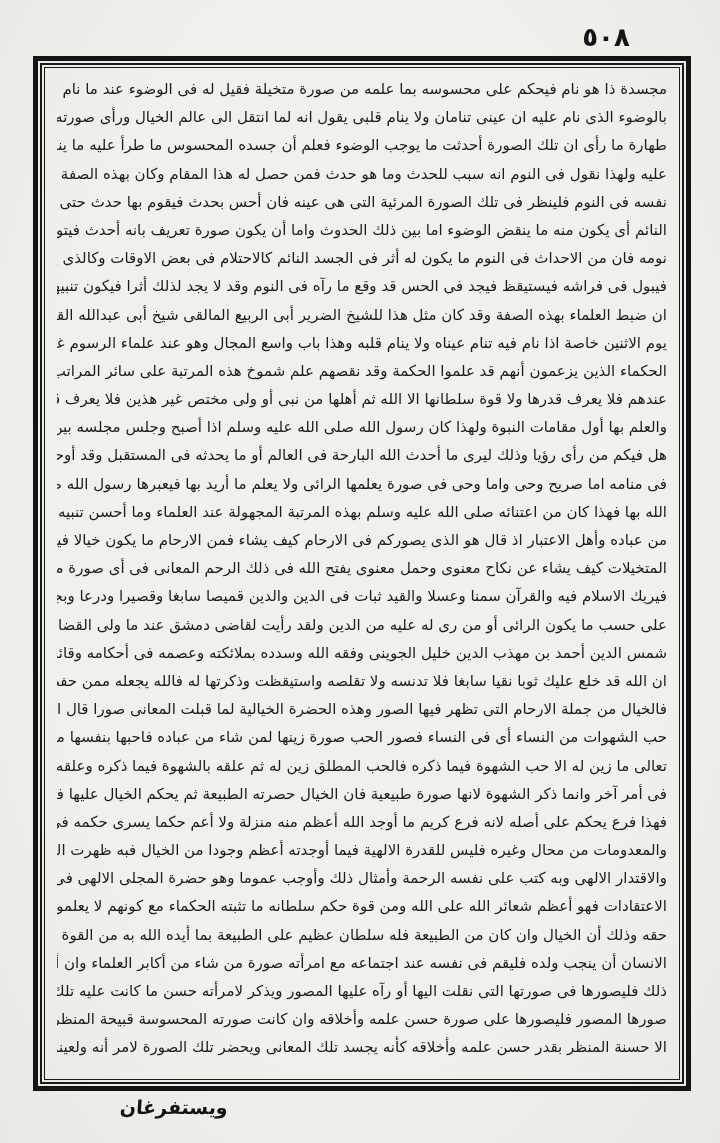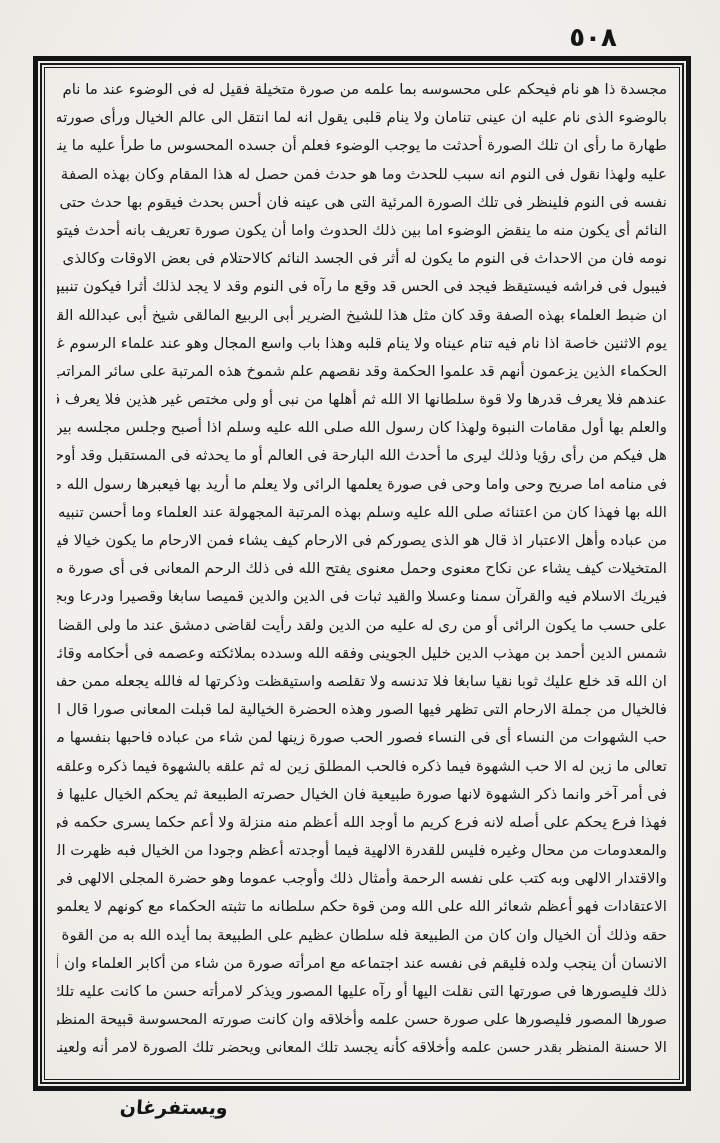--- a/index.html
+++ b/index.html
@@ -7,21 +7,21 @@
     position:relative;
     width:720px;height:1143px;
     background:
       radial-gradient(ellipse at 50% 45%, #f1f0ec 60%, #e9e8e3 100%);
     font-family:"DejaVu Sans", sans-serif;
     color:#1b1b1b;
     overflow:hidden;
   }
   .page-number{
     position:absolute;
-    top:22px;left:558px;width:70px;
+    top:22px;left:571px;width:70px;
     text-align:center;
     font-size:26px;font-weight:bold;
     letter-spacing:2px;
     color:#151515;
   }
   .frame-outer{
     position:absolute;
     left:33px;top:56px;
     width:658px;height:1035px;
     border:5px solid #141414;

